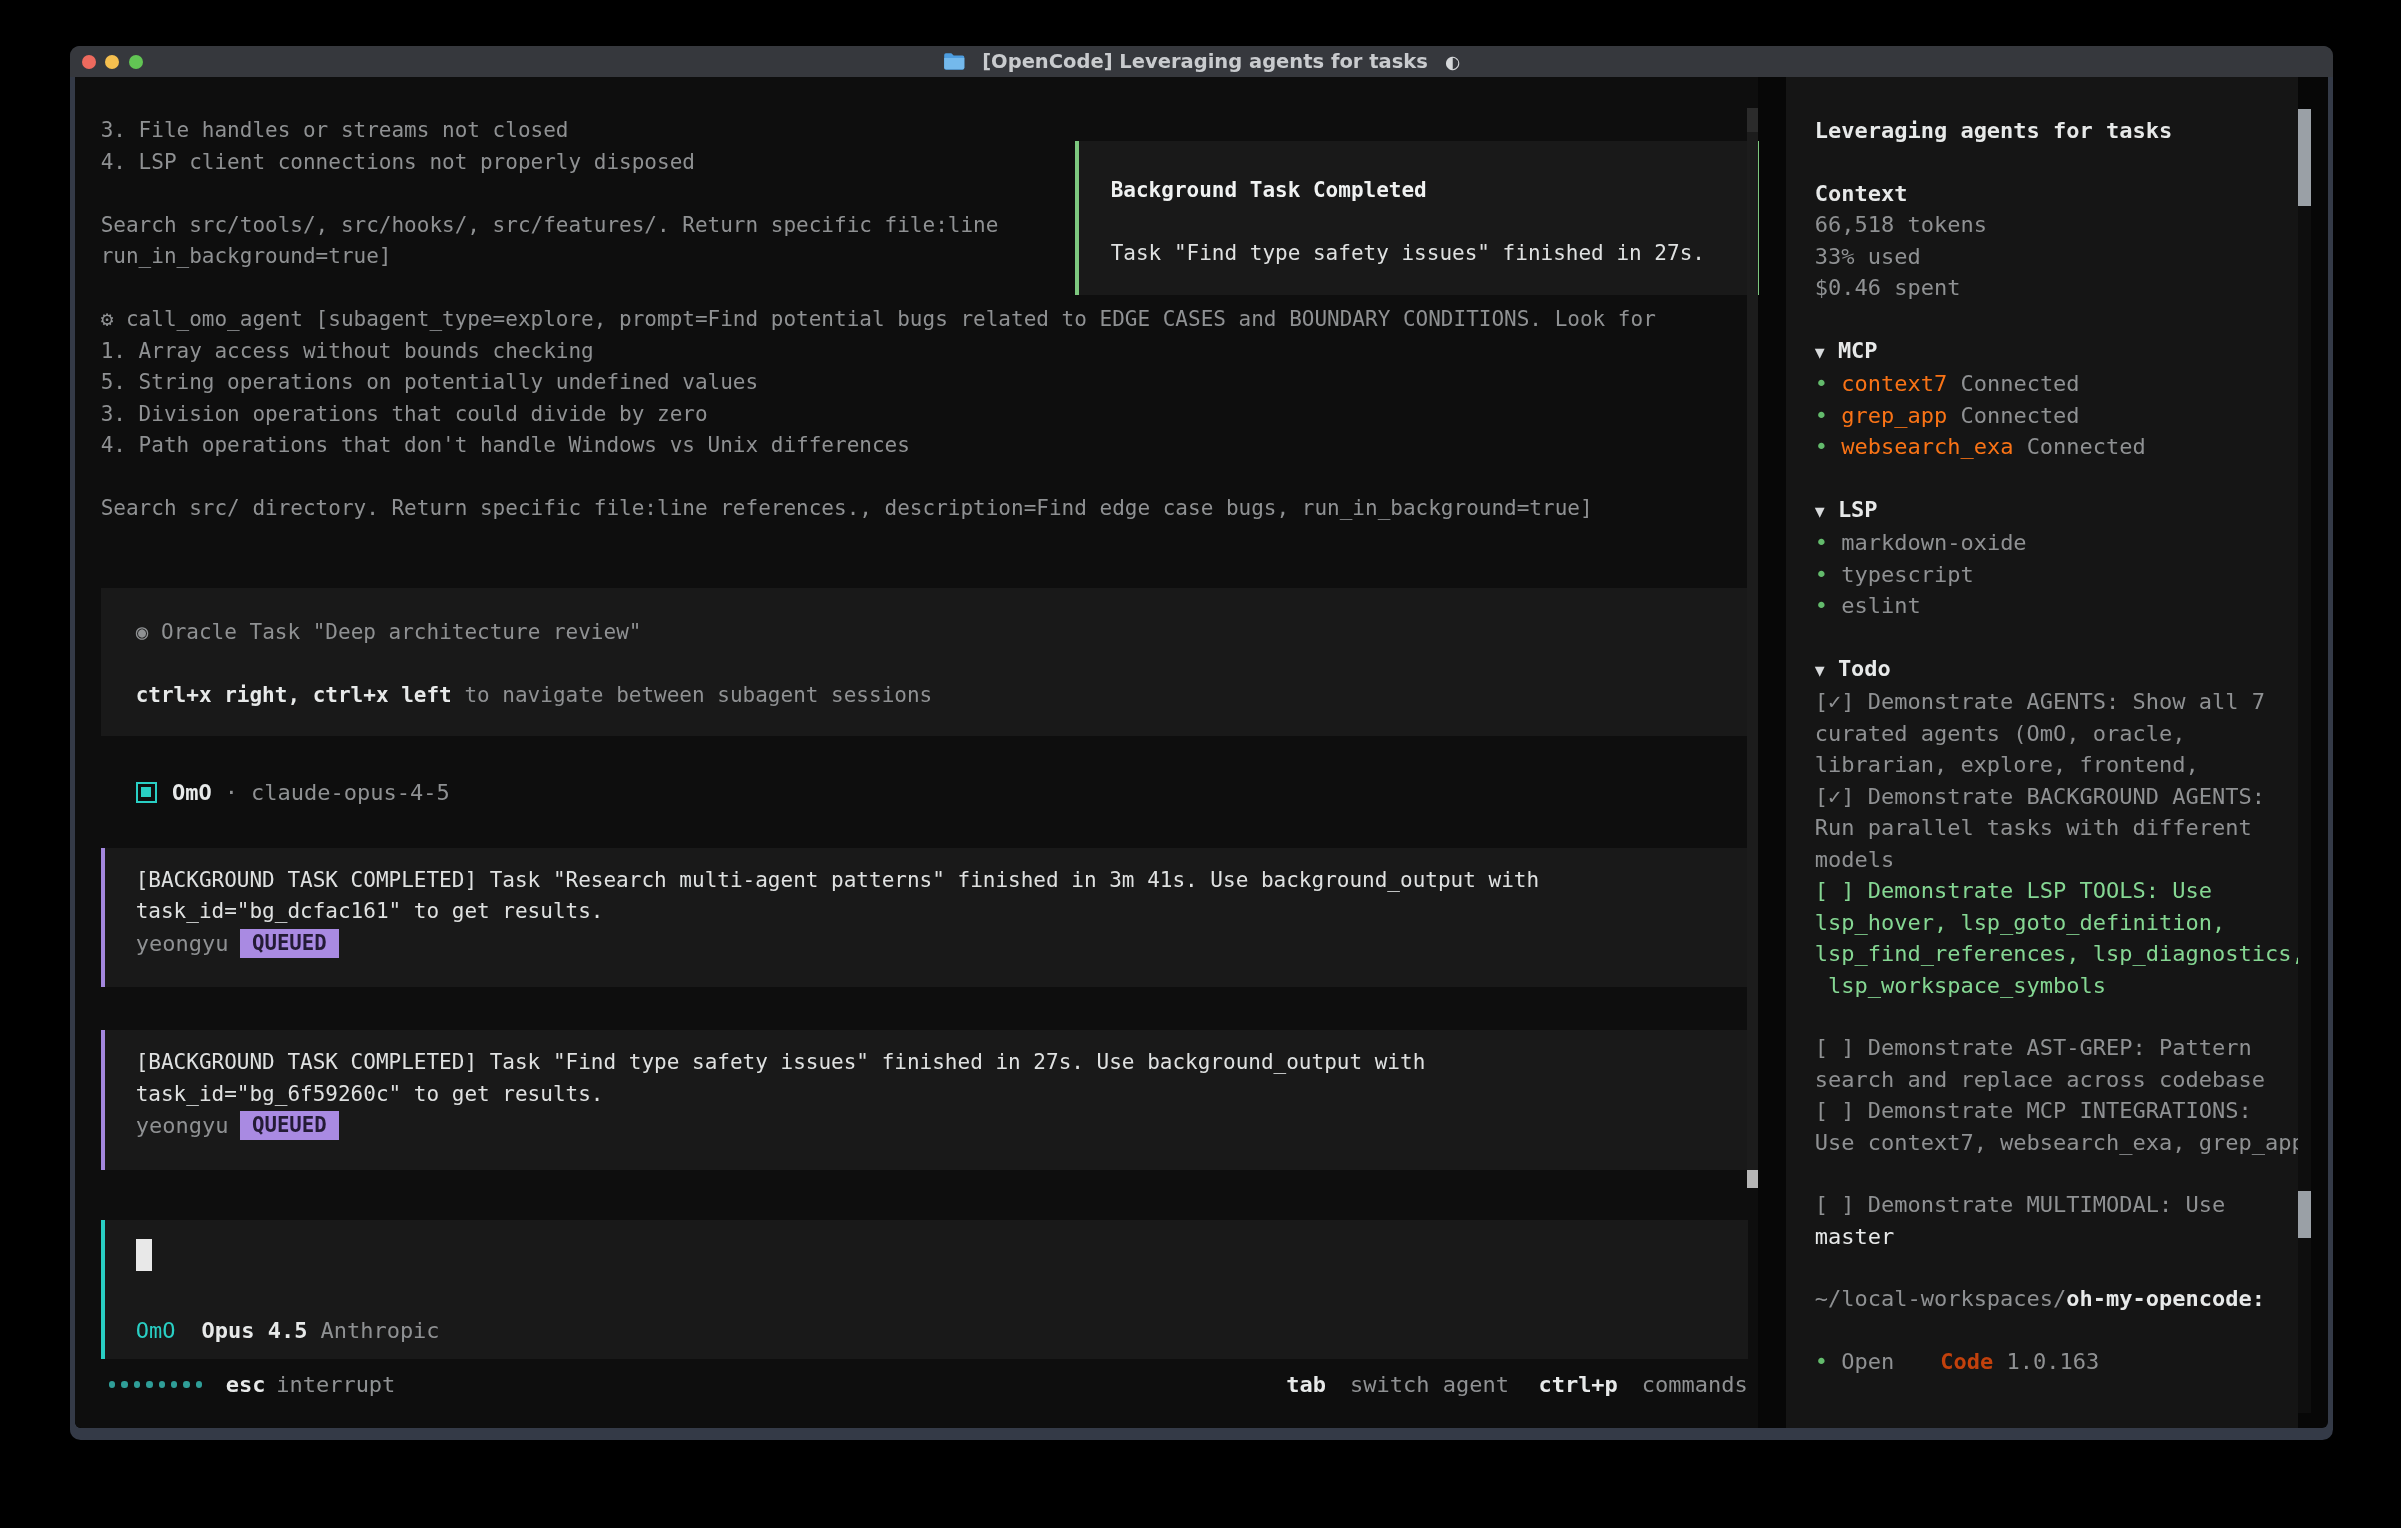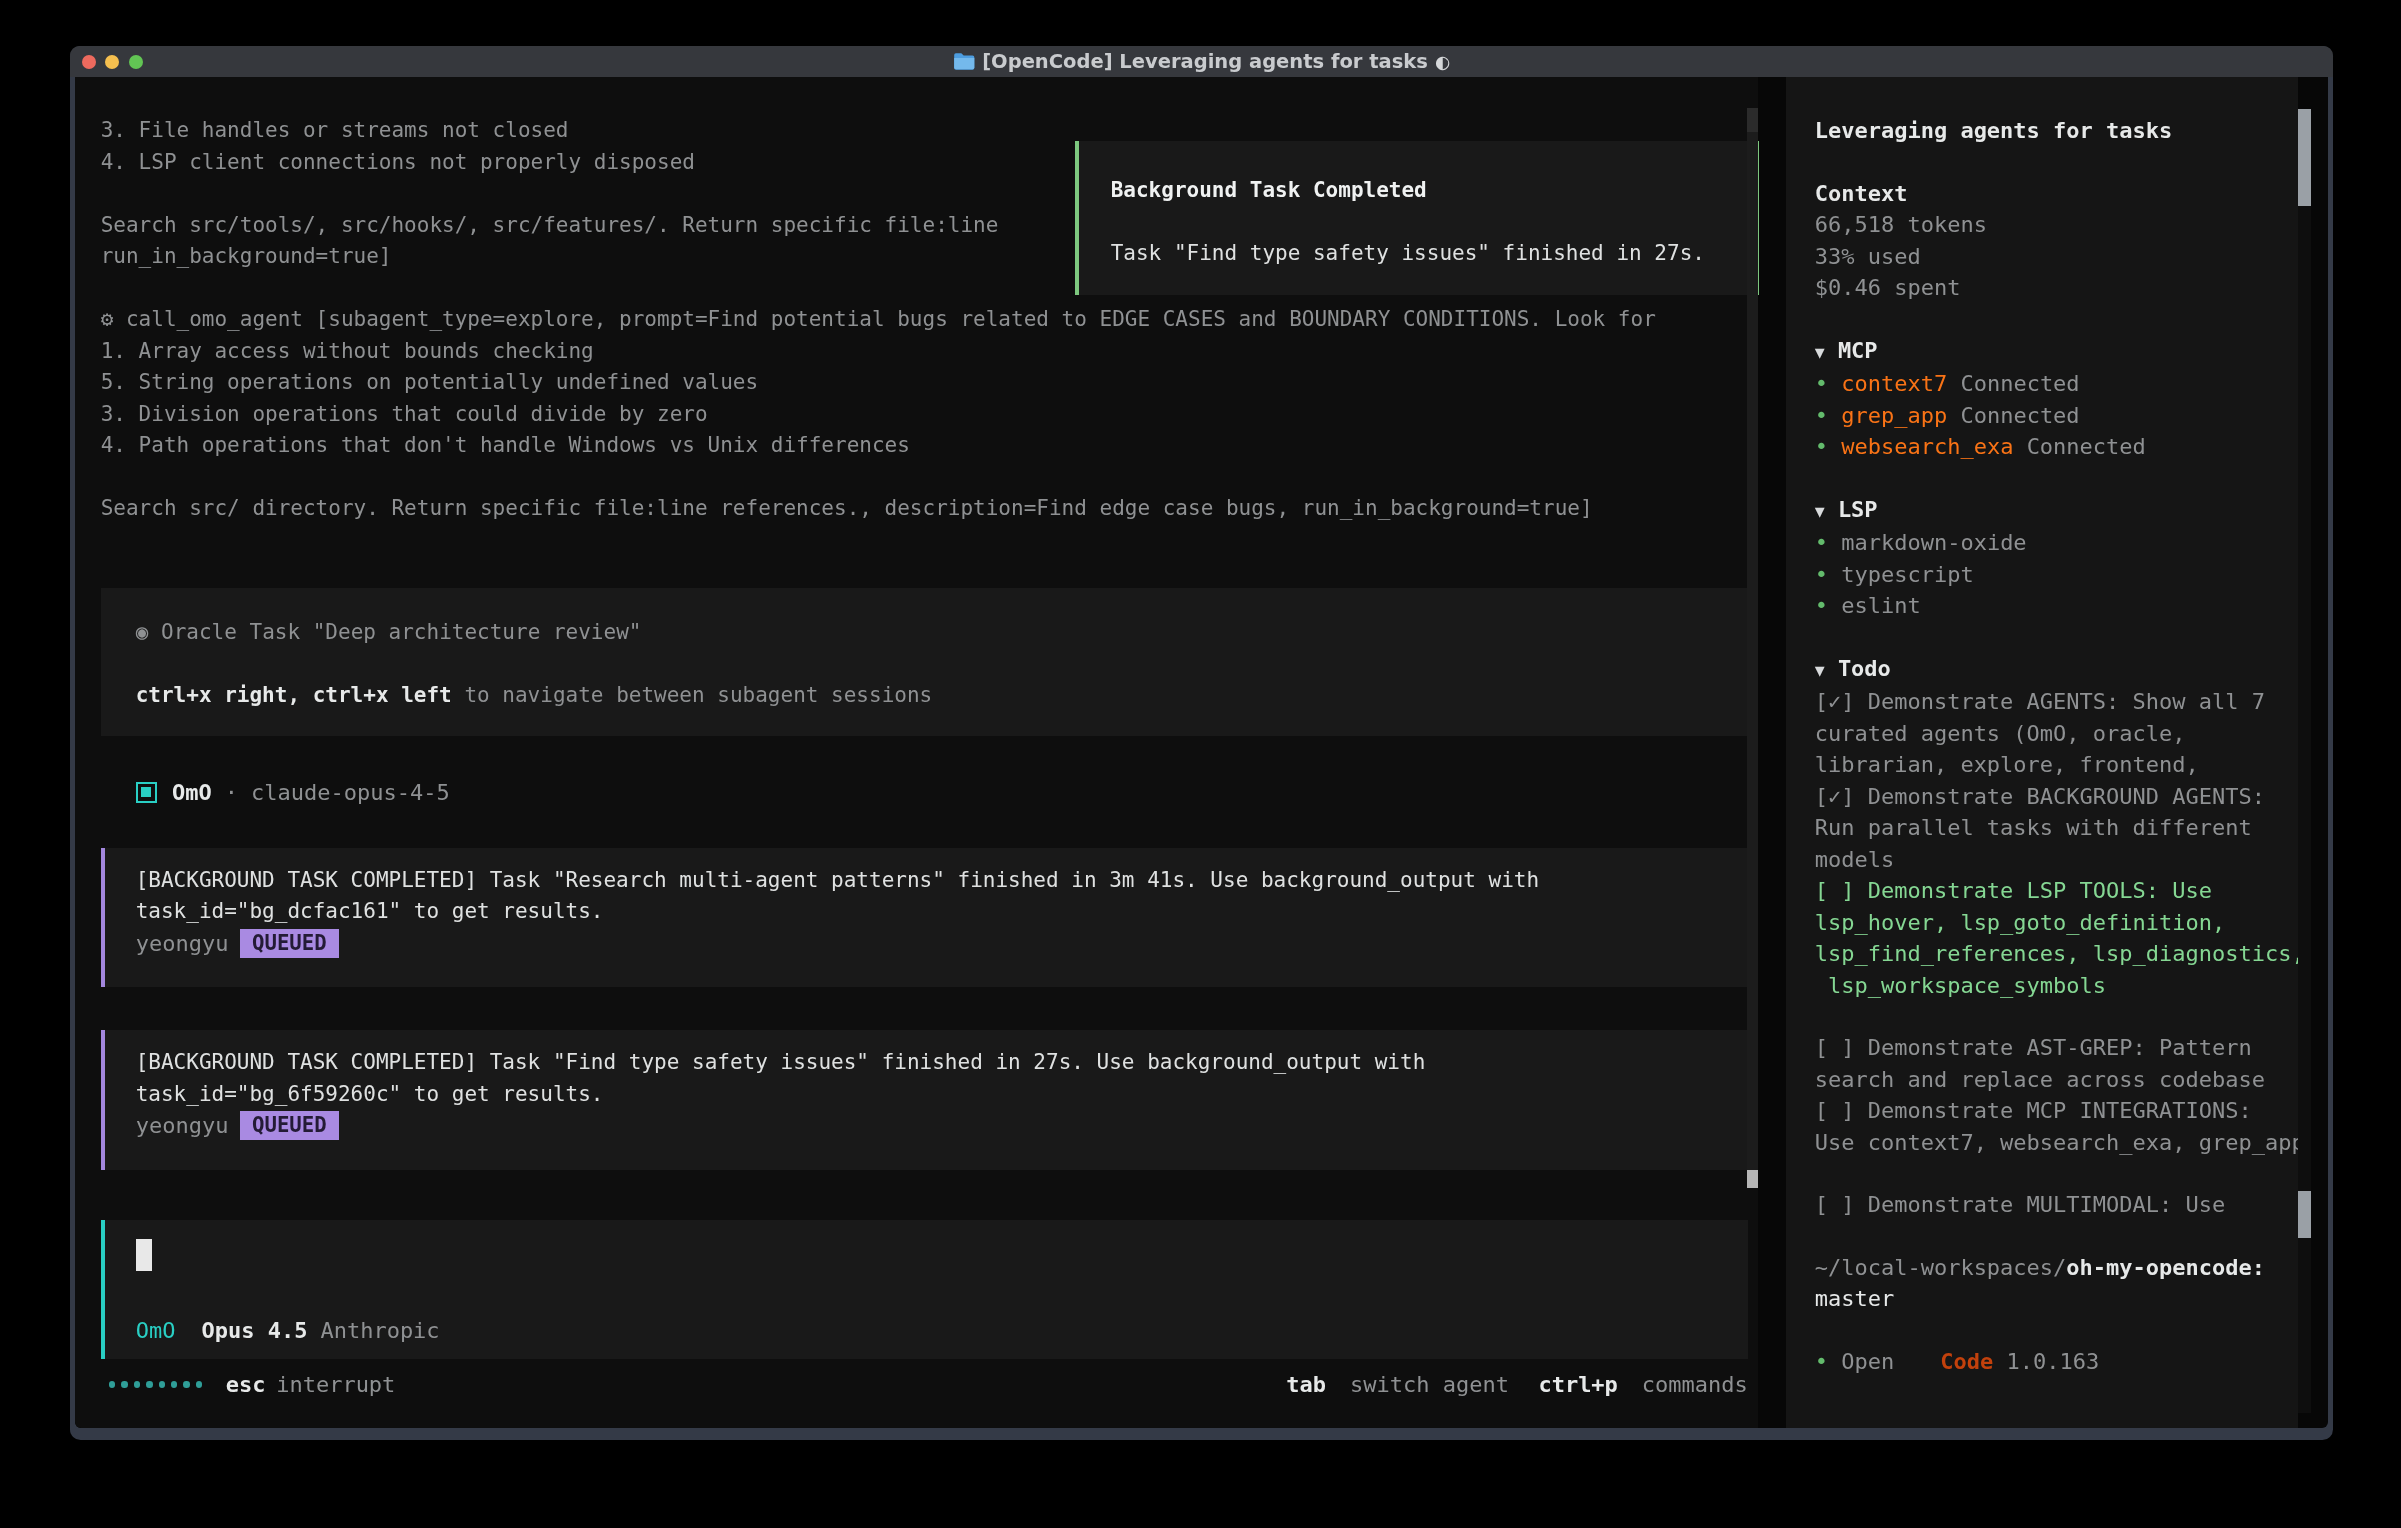--- a/index.html
+++ b/index.html
@@ -8,21 +8,21 @@
 
   .window { position:absolute; left:70px; top:46px; width:2263px; height:1394px;
             background:#343a47; border-radius:10.6px; box-shadow:0 17.7px 47px rgba(0,0,0,.8); }
 
   
   .titlebar { position:relative; height:31px; background:#36383d; border-radius:9.5px 9.5px 0 0;
               display:flex; align-items:center; }
   .traffic { position:absolute; left:11.8px; top:0; height:31px; display:flex; align-items:center; gap:9.5px; }
   .tl { width:14px; height:14px; border-radius:50%; display:inline-block; }
   .tl.red{background:#ed6a5e;} .tl.yellow{background:#f5bf4f;} .tl.green{background:#62c554;}
-  .title-wrap { margin:0 auto; display:flex; align-items:center; gap:7px;
+  .title-wrap { margin:0 auto; display:flex; align-items:center; gap:17px;
                 font-family:"DejaVu Sans","Liberation Sans",sans-serif;
                 font-weight:bold; font-size:19.5px; color:#c9cbce; }
   .title-moon { font-size:17.7px; color:#d6d8da; }
 
   
   .body { position:relative; margin:0 4.7px 11.8px 4.7px; height:1351px; background:#070707;
           border-radius:0 0 5.9px 5.9px; overflow:hidden; }
 
   .main-area { position:absolute; left:0; top:0; width:1683px; height:1351px; background:#0e0e0e; }
   .main-col { position:absolute; left:26px; top:0; width:1647px; }
@@ -257,22 +257,22 @@
           <div class="row todo-active">lsp_hover, lsp_goto_definition,</div>
           <div class="row todo-active">lsp_find_references, lsp_diagnostics,</div>
           <div class="row todo-active"> lsp_workspace_symbols</div>
           <div class="row todo-pending gap">[ ] Demonstrate AST-GREP: Pattern</div>
           <div class="row todo-pending">search and replace across codebase</div>
           <div class="row todo-pending">[ ] Demonstrate MCP INTEGRATIONS:</div>
           <div class="row todo-pending">Use context7, websearch_exa, grep_app</div>
           <div class="row todo-pending gap">[ ] Demonstrate MULTIMODAL: Use</div>
         </div>
 
+      <div class="row"><span class="ws-branch">master</span></div>
       <div class="row gap"><span class="ws-prefix">~/local-workspaces/</span><span class="ws-repo">oh-my-opencode:</span></div>
-      <div class="row"><span class="ws-branch">master</span></div>
 
       <div class="row gap"><span class="bullet">•</span> <span class="app-name-reg">Open</span><span class="app-name-bold">Code</span> <span class="app-version">1.0.163</span></div>
     </div>
 
     <div class="side-sb">
       <div class="thumb1"></div>
       <div class="thumb2"></div>
     </div>
 
   </div>

